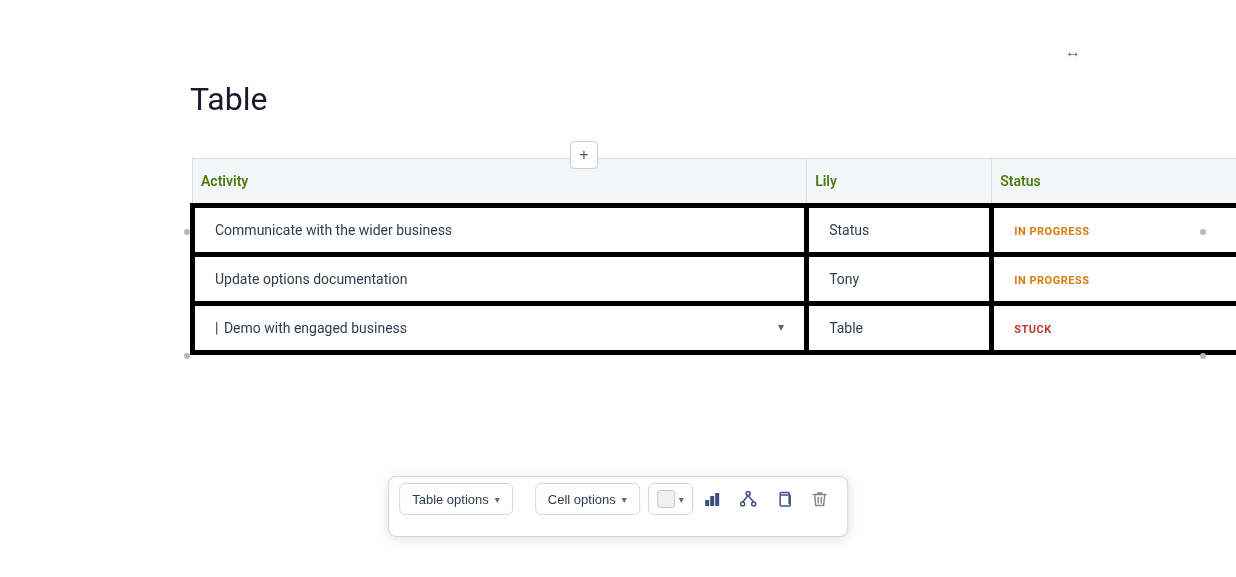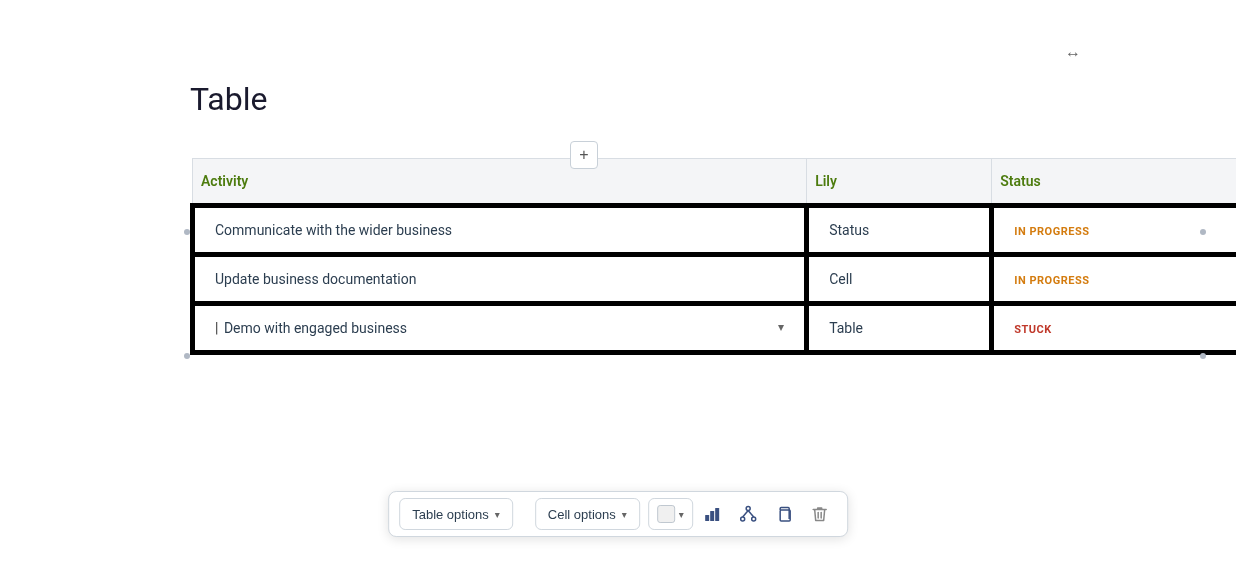--- a/index.html
+++ b/index.html
@@ -132,28 +132,28 @@
       font-size: 12px;
     }
 
     
     .toolbar {
       position: absolute;
       bottom: 40px;
       left: 50%;
       transform: translateX(-50%);
       display: flex;
-      align-items: flex-end;
+      align-items: flex-start;
       gap: 2px;
       background: #ffffff;
       border: 1px solid #d0d7de;
       border-radius: 8px;
       padding: 6px 10px;
       box-shadow: 0 2px 12px rgba(0,0,0,0.12);
-      height: 46px;
+      height: 61px;
     }
 
     .toolbar-btn {
       display: flex;
       align-items: center;
       gap: 6px;
       padding: 6px 12px;
       border: 1px solid #d0d7de;
       border-radius: 6px;
       background: #ffffff;
@@ -252,24 +252,24 @@
             </td>
             <td>
               <span>Status</span>
             </td>
             <td>
               <span class="status-badge status-inprogress">IN PROGRESS</span>
             </td>
           </tr>
           <tr>
             <td>
-              <span>Update business documentation</span>
-            </td>
-            <td>
-              <span>Cell</span>
+              <span>Update options documentation</span>
+            </td>
+            <td>
+              <span>Tony</span>
             </td>
             <td>
               <span class="status-badge status-inprogress">IN PROGRESS</span>
             </td>
           </tr>
           <tr>
             <td>
               <span style="color:#333; margin-right:2px;">|</span>
               <span>Demo with engaged business</span>
               <span class="cell-dropdown">▾</span>

